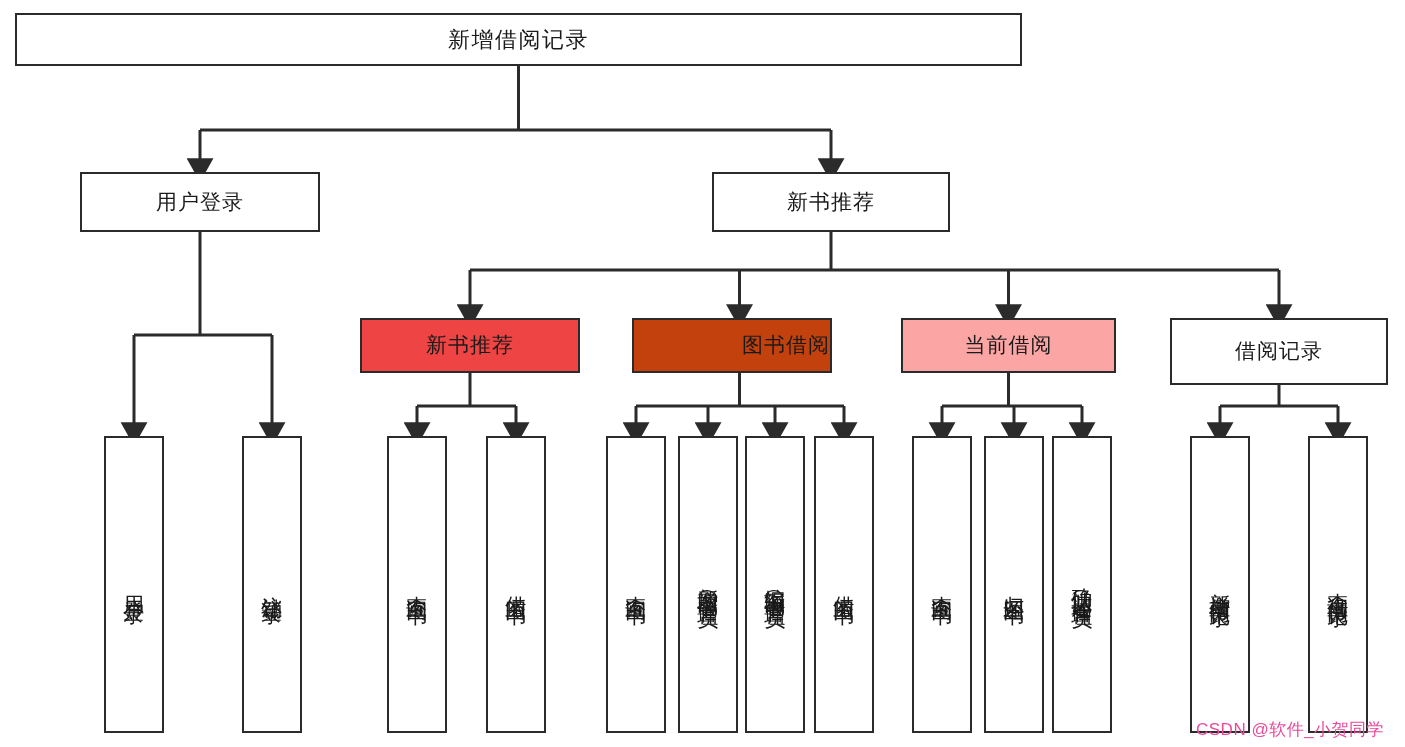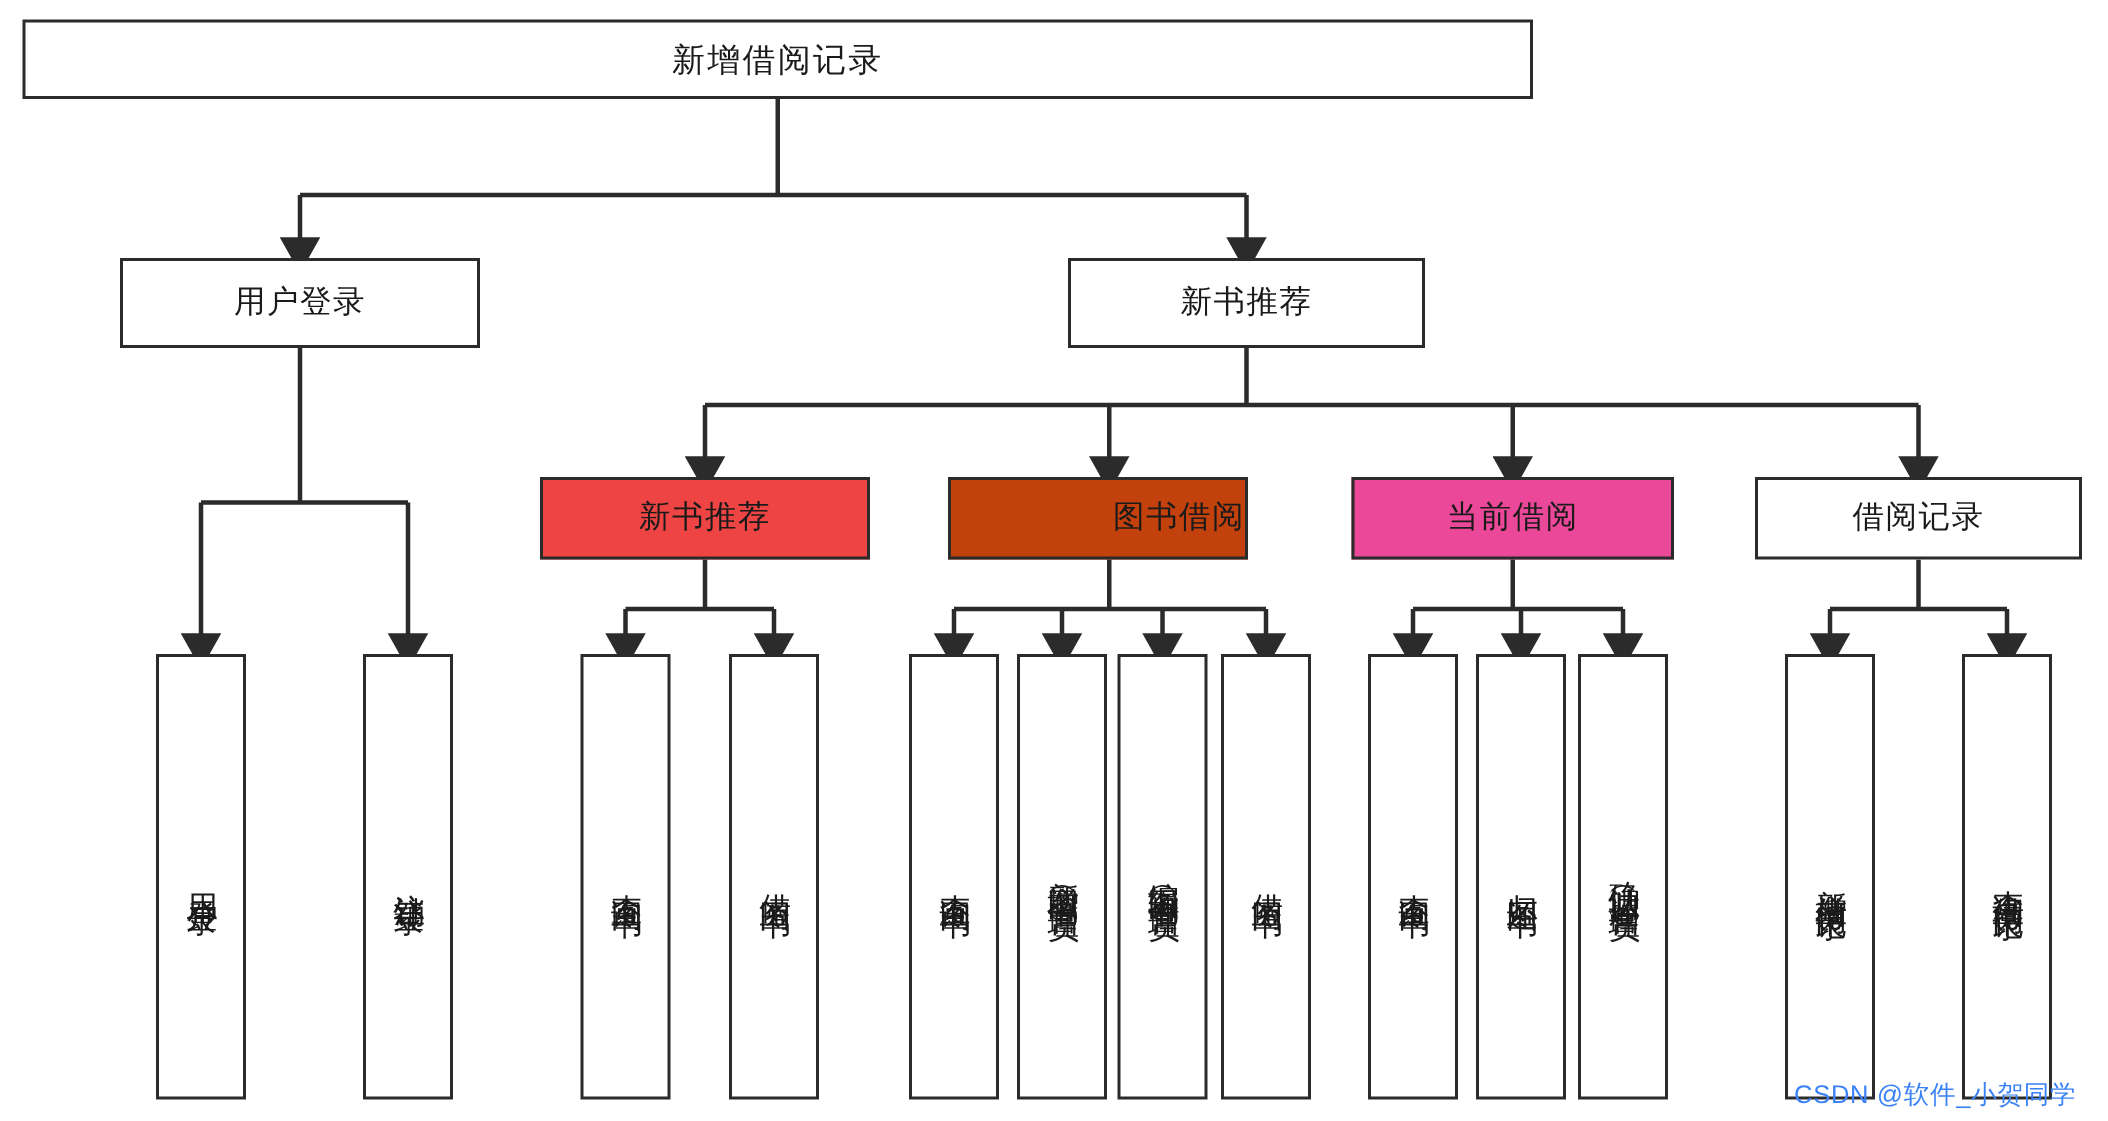--- a/index.html
+++ b/index.html
@@ -142,36 +142,36 @@
       </div>
       <div class="node node-v" style="left: 678px; top: 436px; width: 60px; height: 297px; border-color: rgb(43, 43, 43); background: rgb(255, 255, 255);">
         <span class="label">新增图书（管理员）</span>
       </div>
       <div class="node node-v" style="left: 745px; top: 436px; width: 60px; height: 297px; border-color: rgb(43, 43, 43); background: rgb(255, 255, 255);">
         <span class="label">编辑图书（管理员）</span>
       </div>
       <div class="node node-v" style="left: 814px; top: 436px; width: 60px; height: 297px; border-color: rgb(43, 43, 43); background: rgb(255, 255, 255);">
         <span class="label">借阅图书</span>
       </div>
-      <div class="node node-h" style="left: 901px; top: 318px; width: 215px; height: 55px; border-color: rgb(43, 43, 43); background: #ec4899;">
+      <div class="node node-h" style="left: 901px; top: 318px; width: 215px; height: 55px; border-color: rgb(43, 43, 43); background: #fca5a5;">
         <span class="label">当前借阅</span>
       </div>
       <div class="node node-v" style="left: 912px; top: 436px; width: 60px; height: 297px; border-color: rgb(43, 43, 43); background: rgb(255, 255, 255);">
         <span class="label">查询图书</span>
       </div>
       <div class="node node-v" style="left: 984px; top: 436px; width: 60px; height: 297px; border-color: rgb(43, 43, 43); background: rgb(255, 255, 255);">
         <span class="label">归还图书</span>
       </div>
       <div class="node node-v" style="left: 1052px; top: 436px; width: 60px; height: 297px; border-color: rgb(43, 43, 43); background: rgb(255, 255, 255);">
         <span class="label">确认归还（管理员）</span>
       </div>
-      <div class="node node-h" style="left: 1170px; top: 318px; width: 218px; height: 55px; border-color: rgb(43, 43, 43); background: rgb(255, 255, 255);">
+      <div class="node node-h" style="left: 1170px; top: 318px; width: 218px; height: 67px; border-color: rgb(43, 43, 43); background: rgb(255, 255, 255);">
         <span class="label">借阅记录</span>
       </div>
       <div class="node node-v" style="left: 1190px; top: 436px; width: 60px; height: 297px; border-color: rgb(43, 43, 43); background: rgb(255, 255, 255);">
         <span class="label">新增借阅记录</span>
       </div>
       <div class="node node-v" style="left: 1308px; top: 436px; width: 60px; height: 297px; border-color: rgb(43, 43, 43); background: rgb(255, 255, 255);">
         <span class="label">查询借阅记录</span>
       </div>
     </div>
-  <div class="watermark" style="left: 1196px; top: 718px; color: #3b82f6;">CSDN @软件_小贺同学</div>
+  <div class="watermark" style="left: 1196px; top: 718px; color: #ec4899;">CSDN @软件_小贺同学</div>
 </div>
 
 </body></html>

